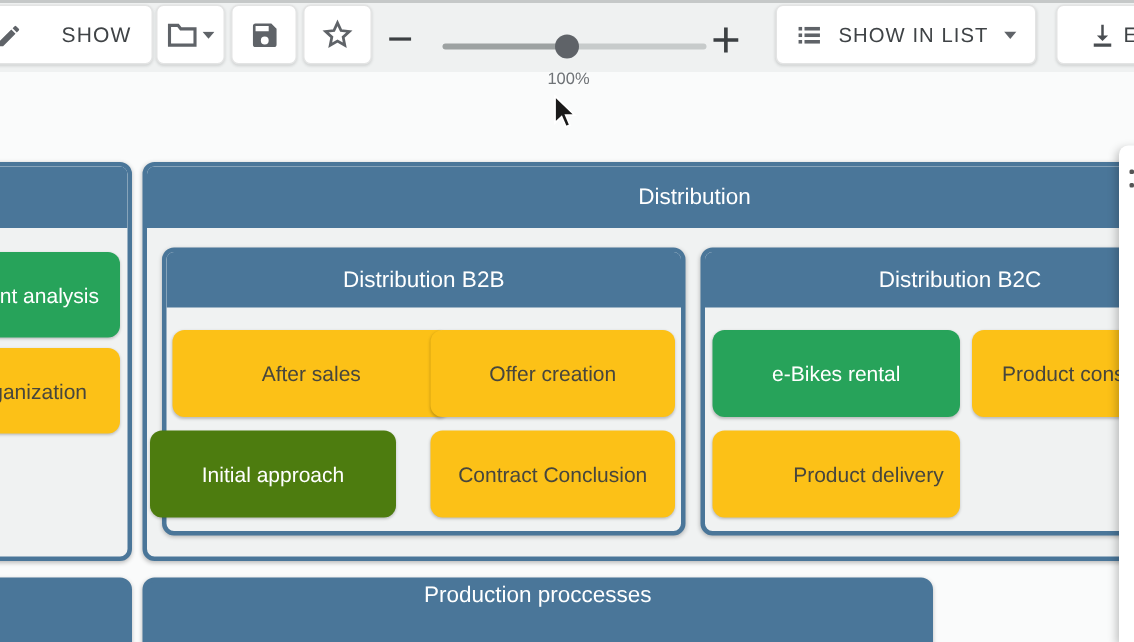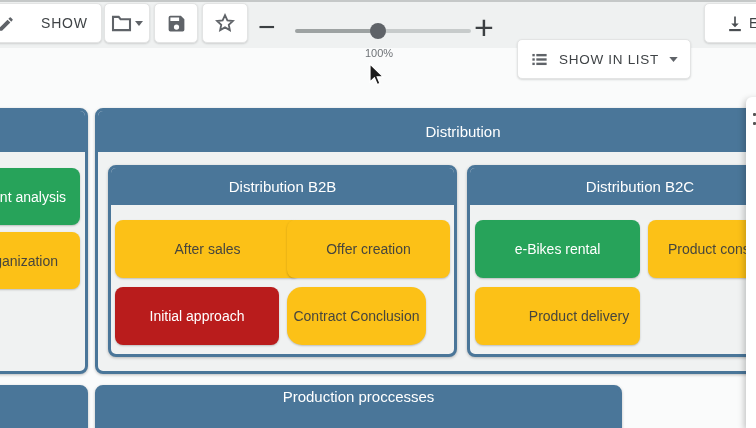--- a/index.html
+++ b/index.html
@@ -101,21 +101,21 @@
   </span>
 </div>
 
 <span class="zoom-glyph" style="left:258px;top:10px;font-size:30px;">−</span>
 <span class="zoom-label">100%</span>
 <div class="slider-track" style="left:295px;width:84px;background:#9da2a2;"></div>
 <div class="slider-track" style="left:379px;width:92px;background:#c7cbcb;"></div>
 <div class="slider-thumb"></div>
 <span class="zoom-glyph" style="left:474px;top:8px;font-size:34px;">+</span>
 
-<div class="tb-card" style="left:517px;width:174px;gap:10px;margin-top:36px;">
+<div class="tb-card" style="left:517px;width:174px;gap:10px;">
   <span class="icon">
     <svg width="19" height="19" viewBox="0 0 24 24">
         <g fill="#5f6368">
           <rect x="3" y="5" width="3" height="3"></rect>
           <rect x="3" y="10.5" width="3" height="3"></rect>
           <rect x="3" y="16" width="3" height="3"></rect>
           <rect x="8" y="5" width="13" height="3"></rect>
           <rect x="8" y="10.5" width="13" height="3"></rect>
           <rect x="8" y="16" width="13" height="3"></rect>
         </g>
@@ -159,24 +159,24 @@
   <div class="proc-header" style="height:37px;">
     <span>Distribution B2B</span>
   </div>
 </div>
 <div class="proc-box" style="left: 115px; top: 220px; width: 185px; height: 58px; background: rgb(252, 193, 23);">
   <span>After sales</span>
 </div>
 <div class="proc-box" style="left: 287px; top: 220px; width: 163px; height: 58px; background: rgb(252, 193, 23);">
   <span>Offer creation</span>
 </div>
-<div class="proc-box light-text" style="left: 115px; top: 287px; width: 164px; height: 58px; background: #b91c1c;">
+<div class="proc-box light-text" style="left: 100px; top: 287px; width: 164px; height: 58px; background: #4d7c0f;">
   <span>Initial approach</span>
 </div>
-<div class="proc-box" style="left: 287px; top: 287px; width: 139px; height: 58px; background: rgb(252, 193, 23); border-radius: 15px;">
+<div class="proc-box" style="left: 287px; top: 287px; width: 163px; height: 58px; background: rgb(252, 193, 23);">
   <span>Contract Conclusion</span>
 </div>
 
 <div class="proc-container" style="left:467px;top:165px;width:346px;height:192px;">
   <div class="proc-header" style="height:37px;">
     <span>Distribution B2C</span>
   </div>
 </div>
 <div class="proc-box light-text" style="left: 475px; top: 220px; width: 165px; height: 58px; background: rgb(39, 163, 90);">
   <span>e-Bikes rental</span>

